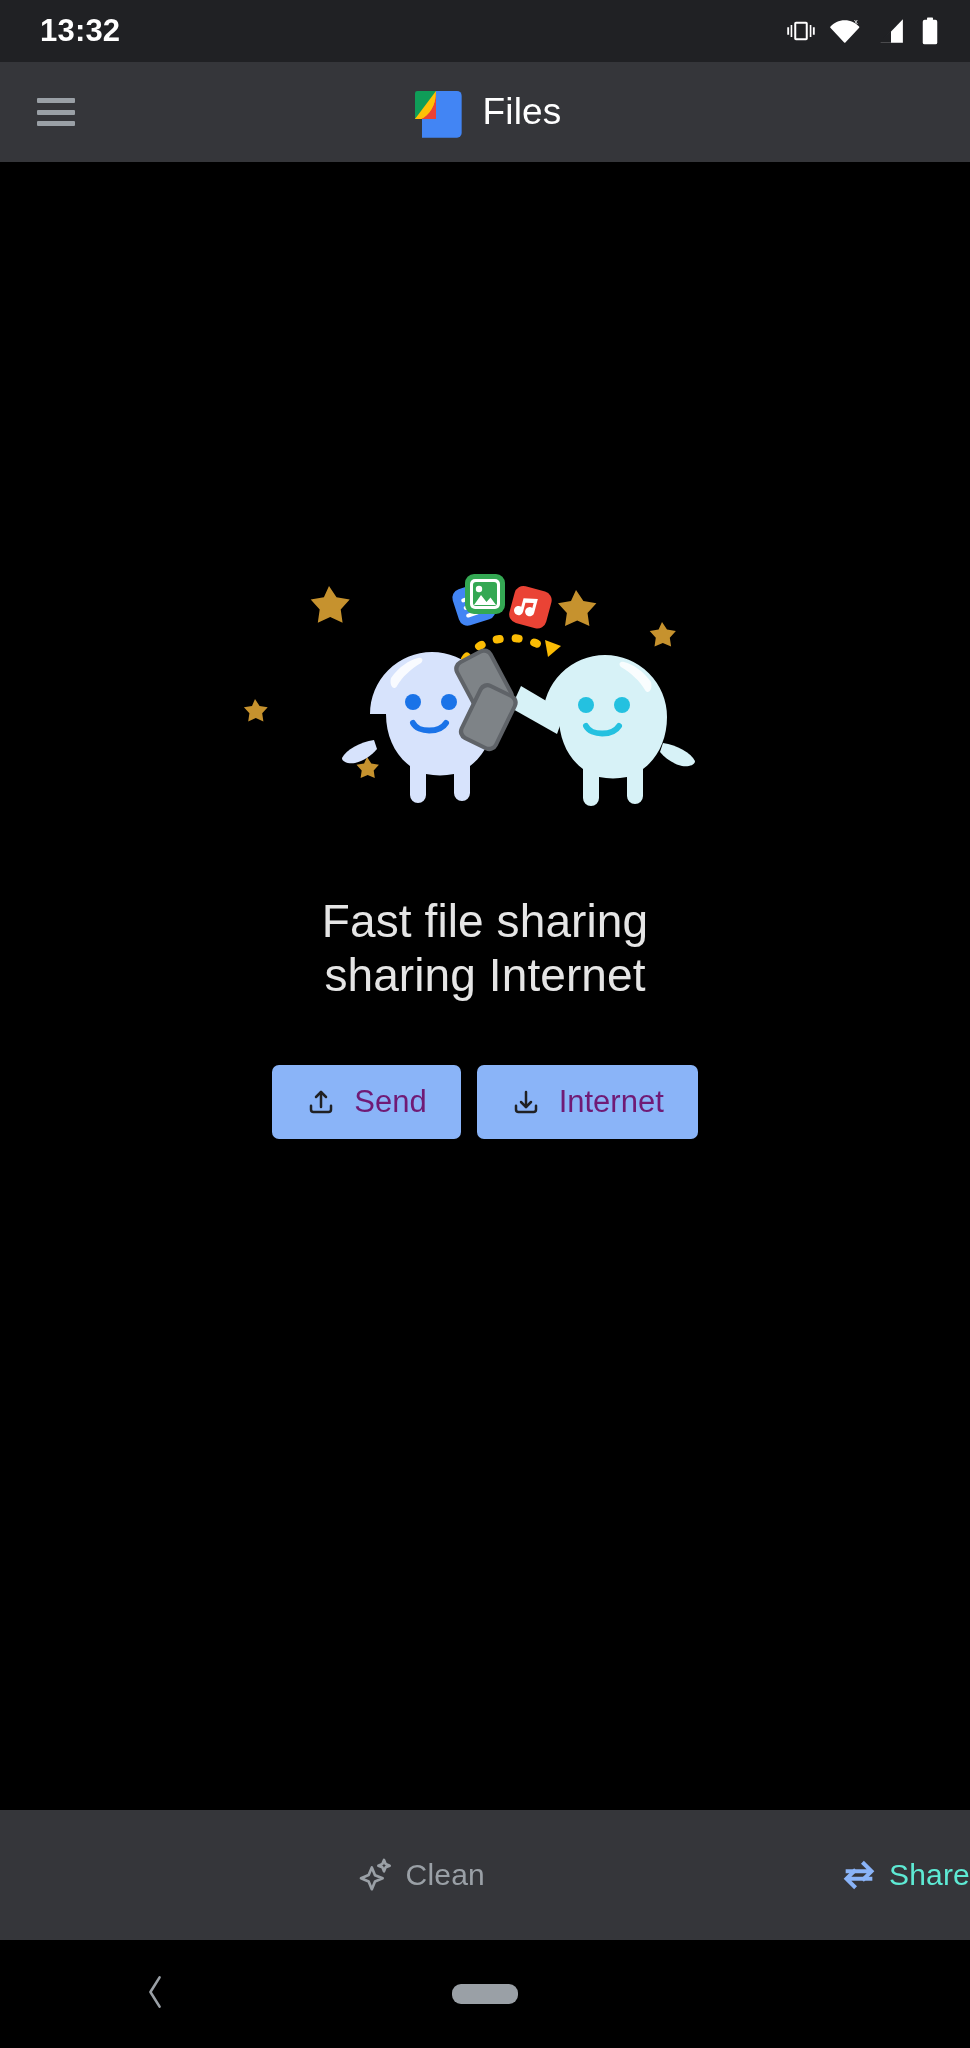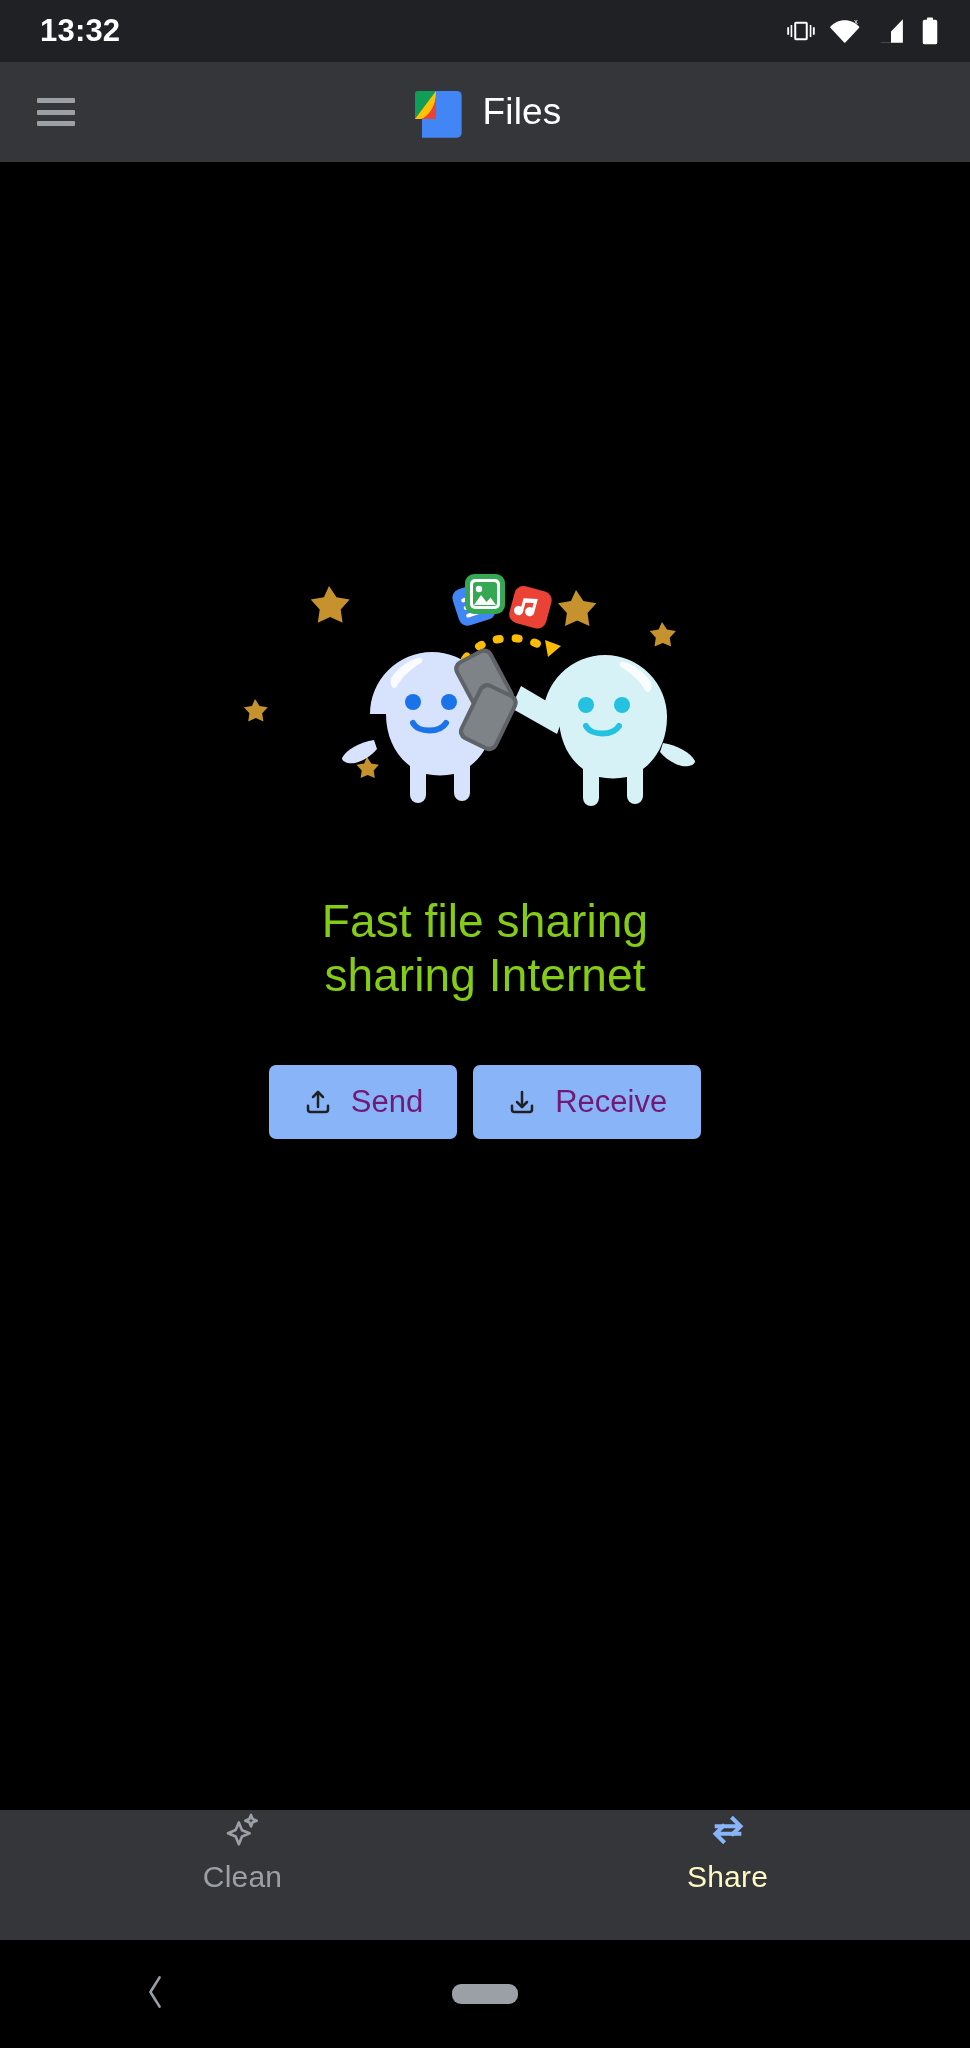--- a/index.html
+++ b/index.html
@@ -77,21 +77,21 @@
     justify-content: flex-start;
   }
   .hero-illustration {
     margin-top: 400px;
     width: 520px; height: 270px;
   }
   .hero-illustration svg { width: 100%; height: 100%; display: block; }
 
   .headline {
     margin-top: 62px;
-    color: #84cc16;
+    color: #e5e5e5;
     font-size: 46px;
     font-weight: 400;
     line-height: 1.18;
     text-align: center;
     letter-spacing: .1px;
   }
   .cta-row {
     margin-top: 62px;
     display: flex; gap: 16px;
   }
@@ -114,32 +114,32 @@
 
   
   .bottom-nav {
     height: 130px;
     background: #35363a;
     display: flex;
     flex: 0 0 auto;
   }
   .nav-item {
     flex: 1 1 0;
-    display: flex; flex-direction: column;
-    align-items: center; justify-content: flex-start;
+    display: flex; flex-direction: row;
+    align-items: center; justify-content: flex-end;
     gap: 10px;
     cursor: pointer;
   }
   .nav-item svg { display: block; }
   .nav-label {
     font-size: 30px;
     color: #9aa0a6;
     letter-spacing: .2px;
   }
-  .nav-item.active .nav-label { color: #fef9c3; }
+  .nav-item.active .nav-label { color: #5eead4; }
 
   
   .system-nav {
     height: 108px;
     background: #000;
     display: flex; align-items: center;
     position: relative;
     flex: 0 0 auto;
   }
   .sys-back {
@@ -311,21 +311,21 @@
         <span>Send</span>
       </button>
       <button class="cta-btn">
         <span>
           <svg width="30" height="30" viewBox="0 0 24 24" fill="none" stroke="#202124" stroke-width="2" stroke-linecap="round" stroke-linejoin="round">
             <path d="M12 4v12"></path>
               <path d="M8 12l4 4 4-4"></path>
             <path d="M4 15v3a2 2 0 0 0 2 2h12a2 2 0 0 0 2-2v-3"></path>
           </svg>
         </span>
-        <span>Receive</span>
+        <span>Internet</span>
       </button>
     </div>
   </div>
 
   <div class="bottom-nav">
     <div class="nav-item">
       <span>
         <svg width="40" height="40" viewBox="0 0 24 24" fill="none" stroke="#9AA0A6" stroke-width="1.6" stroke-linejoin="round">
           <path d="M9.5 7.5l1.9 4.6 4.6 1.9-4.6 1.9-1.9 4.6-1.9-4.6L3 13.9l4.6-1.9z"></path>
           <path d="M16.8 3l1 2.4 2.4 1-2.4 1-1 2.4-1-2.4-2.4-1 2.4-1z"></path>

